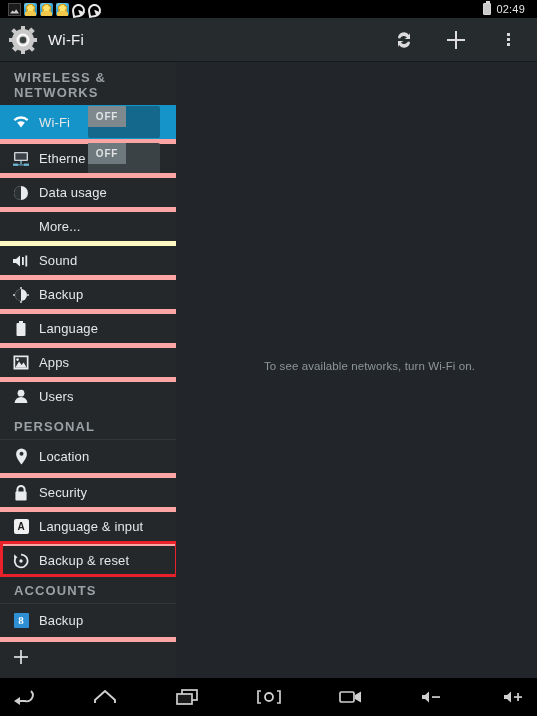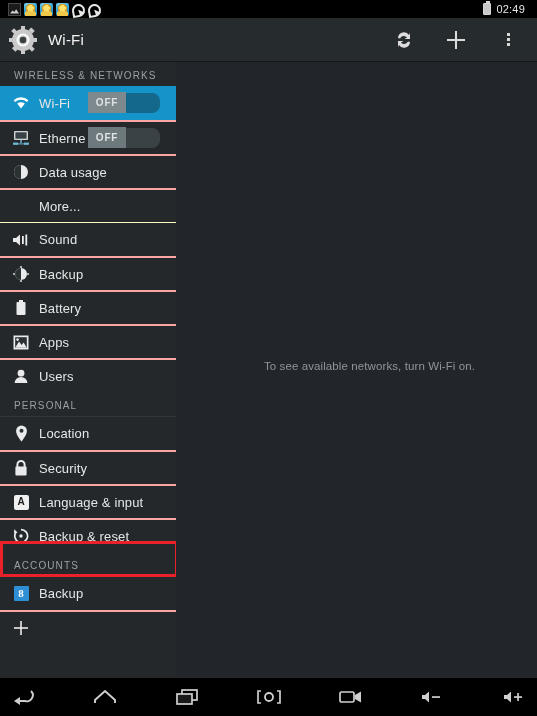--- a/index.html
+++ b/index.html
@@ -94,38 +94,38 @@
     background: #22262a;
     display: flex; align-items: flex-start; justify-content: center;
     position: relative;
   }
   .main-empty {
     color: #8e9699; font-size: 11.5px; margin-top: 298px; text-align: center; letter-spacing: .1px; margin-left: 26px;
   }
 
   
   .sec-head {
-    color: #9aa0a3; font-size: 10px; font-weight: normal;
+    color: #9aa0a3; font-size: 13px; font-weight: bold;
     letter-spacing: 1.1px; padding: 8px 0 5px 14px;
   }
   .row {
     height: 34px; display: flex; align-items: center;
     padding-left: 10px; position: relative;
-    border-top: 2px solid #fca5a5;
+    border-top: 5px solid #fca5a5;
   }
   .row.first { border-top: none; }
   .row .ico { width: 22px; flex: 0 0 22px; display: flex; align-items: center; justify-content: center; }
   .row .lbl { color: #e4e6e7; font-size: 13px; margin-left: 7px; letter-spacing: .15px; }
   .row.sel { background: #1494c8; border-top-color: #1494c8; }
   .row.noicon .lbl { margin-left: 29px; }
 
   .toggle {
     position: absolute; left: 88px; top: 50%; transform: translateY(-50%);
-    width: 72px; height: 20px; border-radius: 8px;
-    background: #3b4246; display: flex; align-items: flex-end;
+    width: 72px; height: 32px; border-radius: 2px;
+    background: #3b4246; display: flex; align-items: flex-start;
   }
   .row.sel .toggle { background: #14688b; }
   .toggle .thumb {
     width: 38px; height: 21px; background: #6e797d;
     color: #dfe3e4; font-size: 10px; font-weight: bold; letter-spacing: .8px;
     display: flex; align-items: center; justify-content: center;
   }
   .row.sel .toggle .thumb { background: #7e898d; }
 
   
@@ -264,21 +264,21 @@
           </svg>
         </span>
         <span class="lbl">Data usage</span>
       </div>
 
       <div class="row noicon">
         <span class="lbl">More...</span>
       </div>
 
 
-      <div class="row first" style="border-top:1px solid #fef9c3">
+      <div class="row first" style="border-top:5px solid #fef9c3">
         <span class="ico">
           <svg class="gicon" width="18" height="14" viewBox="0 0 18 14">
             <path d="M1 5 H4 L8 1.5 V12.5 L4 9 H1 Z" fill="#e8eaeb"></path>
             <rect x="10" y="3" width="1.8" height="8" fill="#e8eaeb"></rect>
             <rect x="13.4" y="1.5" width="1.8" height="11" fill="#e8eaeb"></rect>
           </svg>
         </span>
         <span class="lbl">Sound</span>
       </div>
 
@@ -299,21 +299,21 @@
       </div>
 
 
       <div class="row">
         <span class="ico">
           <svg class="gicon" width="12" height="16" viewBox="0 0 12 16">
             <rect x="4" y="0" width="4" height="2" fill="#e8eaeb"></rect>
             <rect x="1.5" y="2" width="9" height="13" rx="1" fill="#e8eaeb"></rect>
           </svg>
         </span>
-        <span class="lbl">Battery</span>
+        <span class="lbl">Language</span>
       </div>
 
       <div class="row">
         <span class="ico">
           <svg class="gicon" width="16" height="15" viewBox="0 0 16 15">
             <rect x="0.5" y="0.5" width="15" height="14" fill="#e8eaeb"></rect>
             <rect x="2.2" y="2.2" width="11.6" height="10.6" fill="#2b3033"></rect>
             <path d="M2.2 12.8 L6 6.4 L8.6 10 L10.6 7.4 L13.8 12.8 Z" fill="#e8eaeb"></path>
             <circle cx="4.6" cy="4.6" r="1.3" fill="#e8eaeb"></circle>
           </svg>

